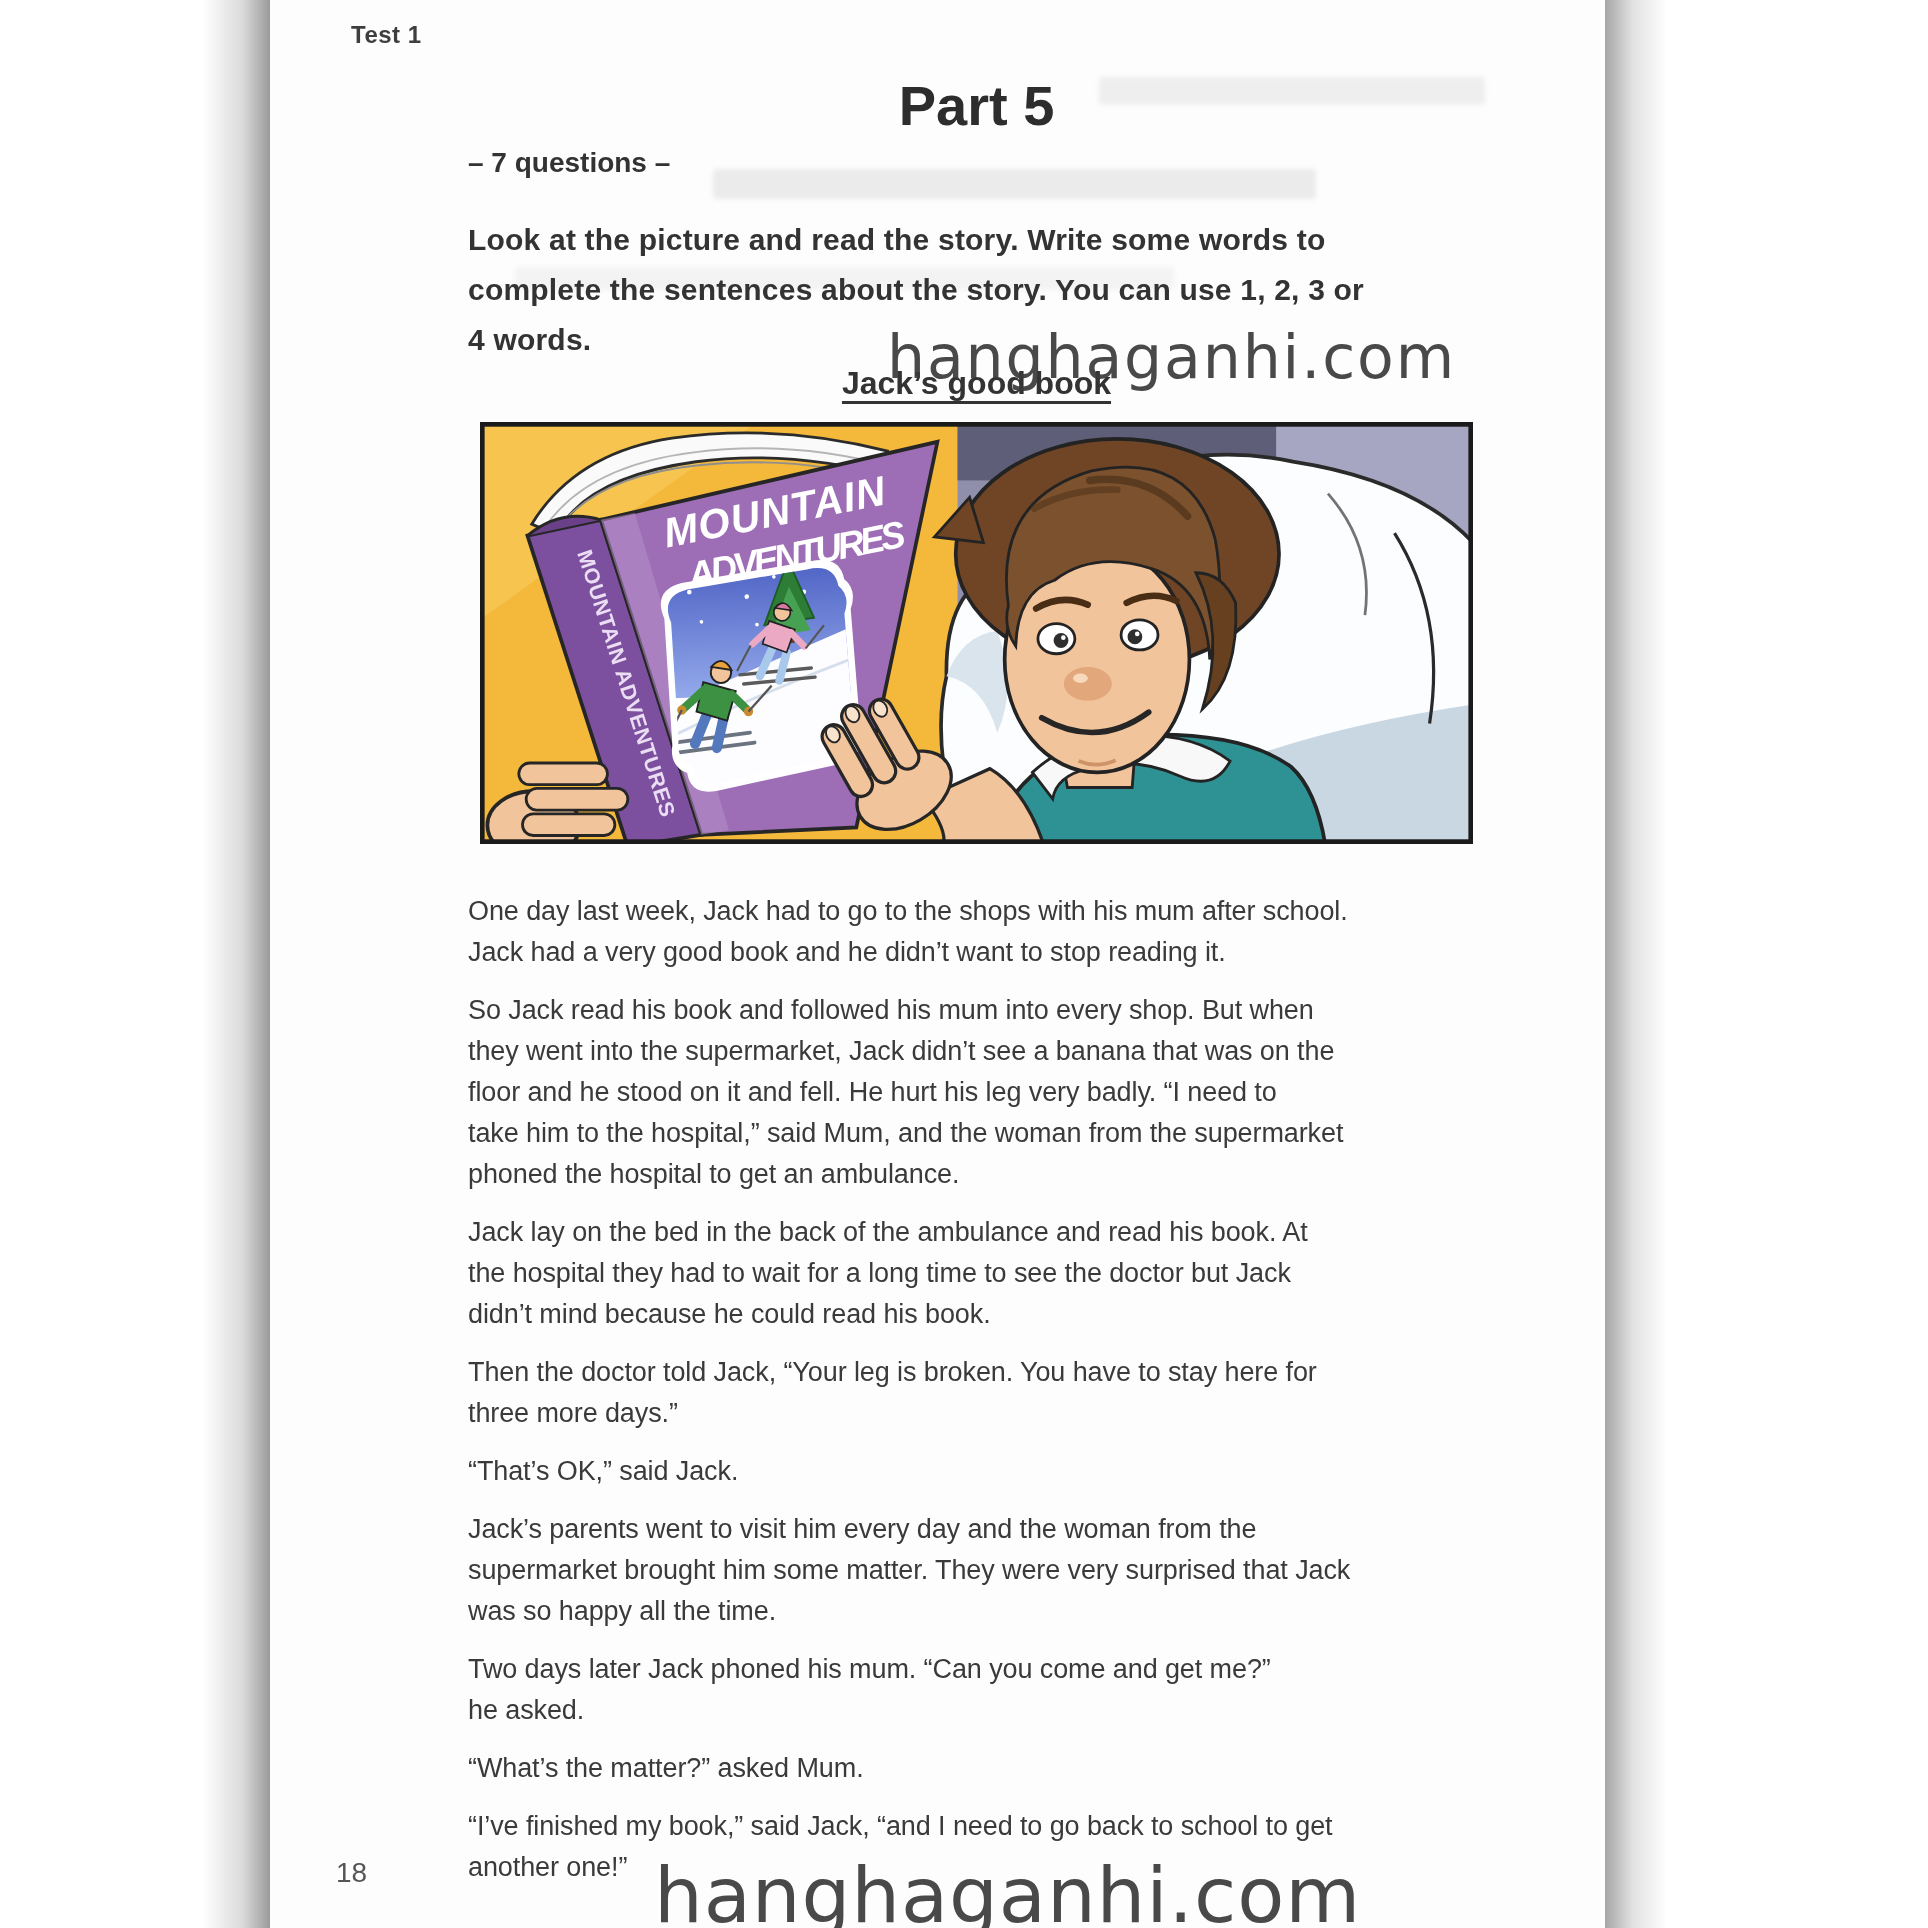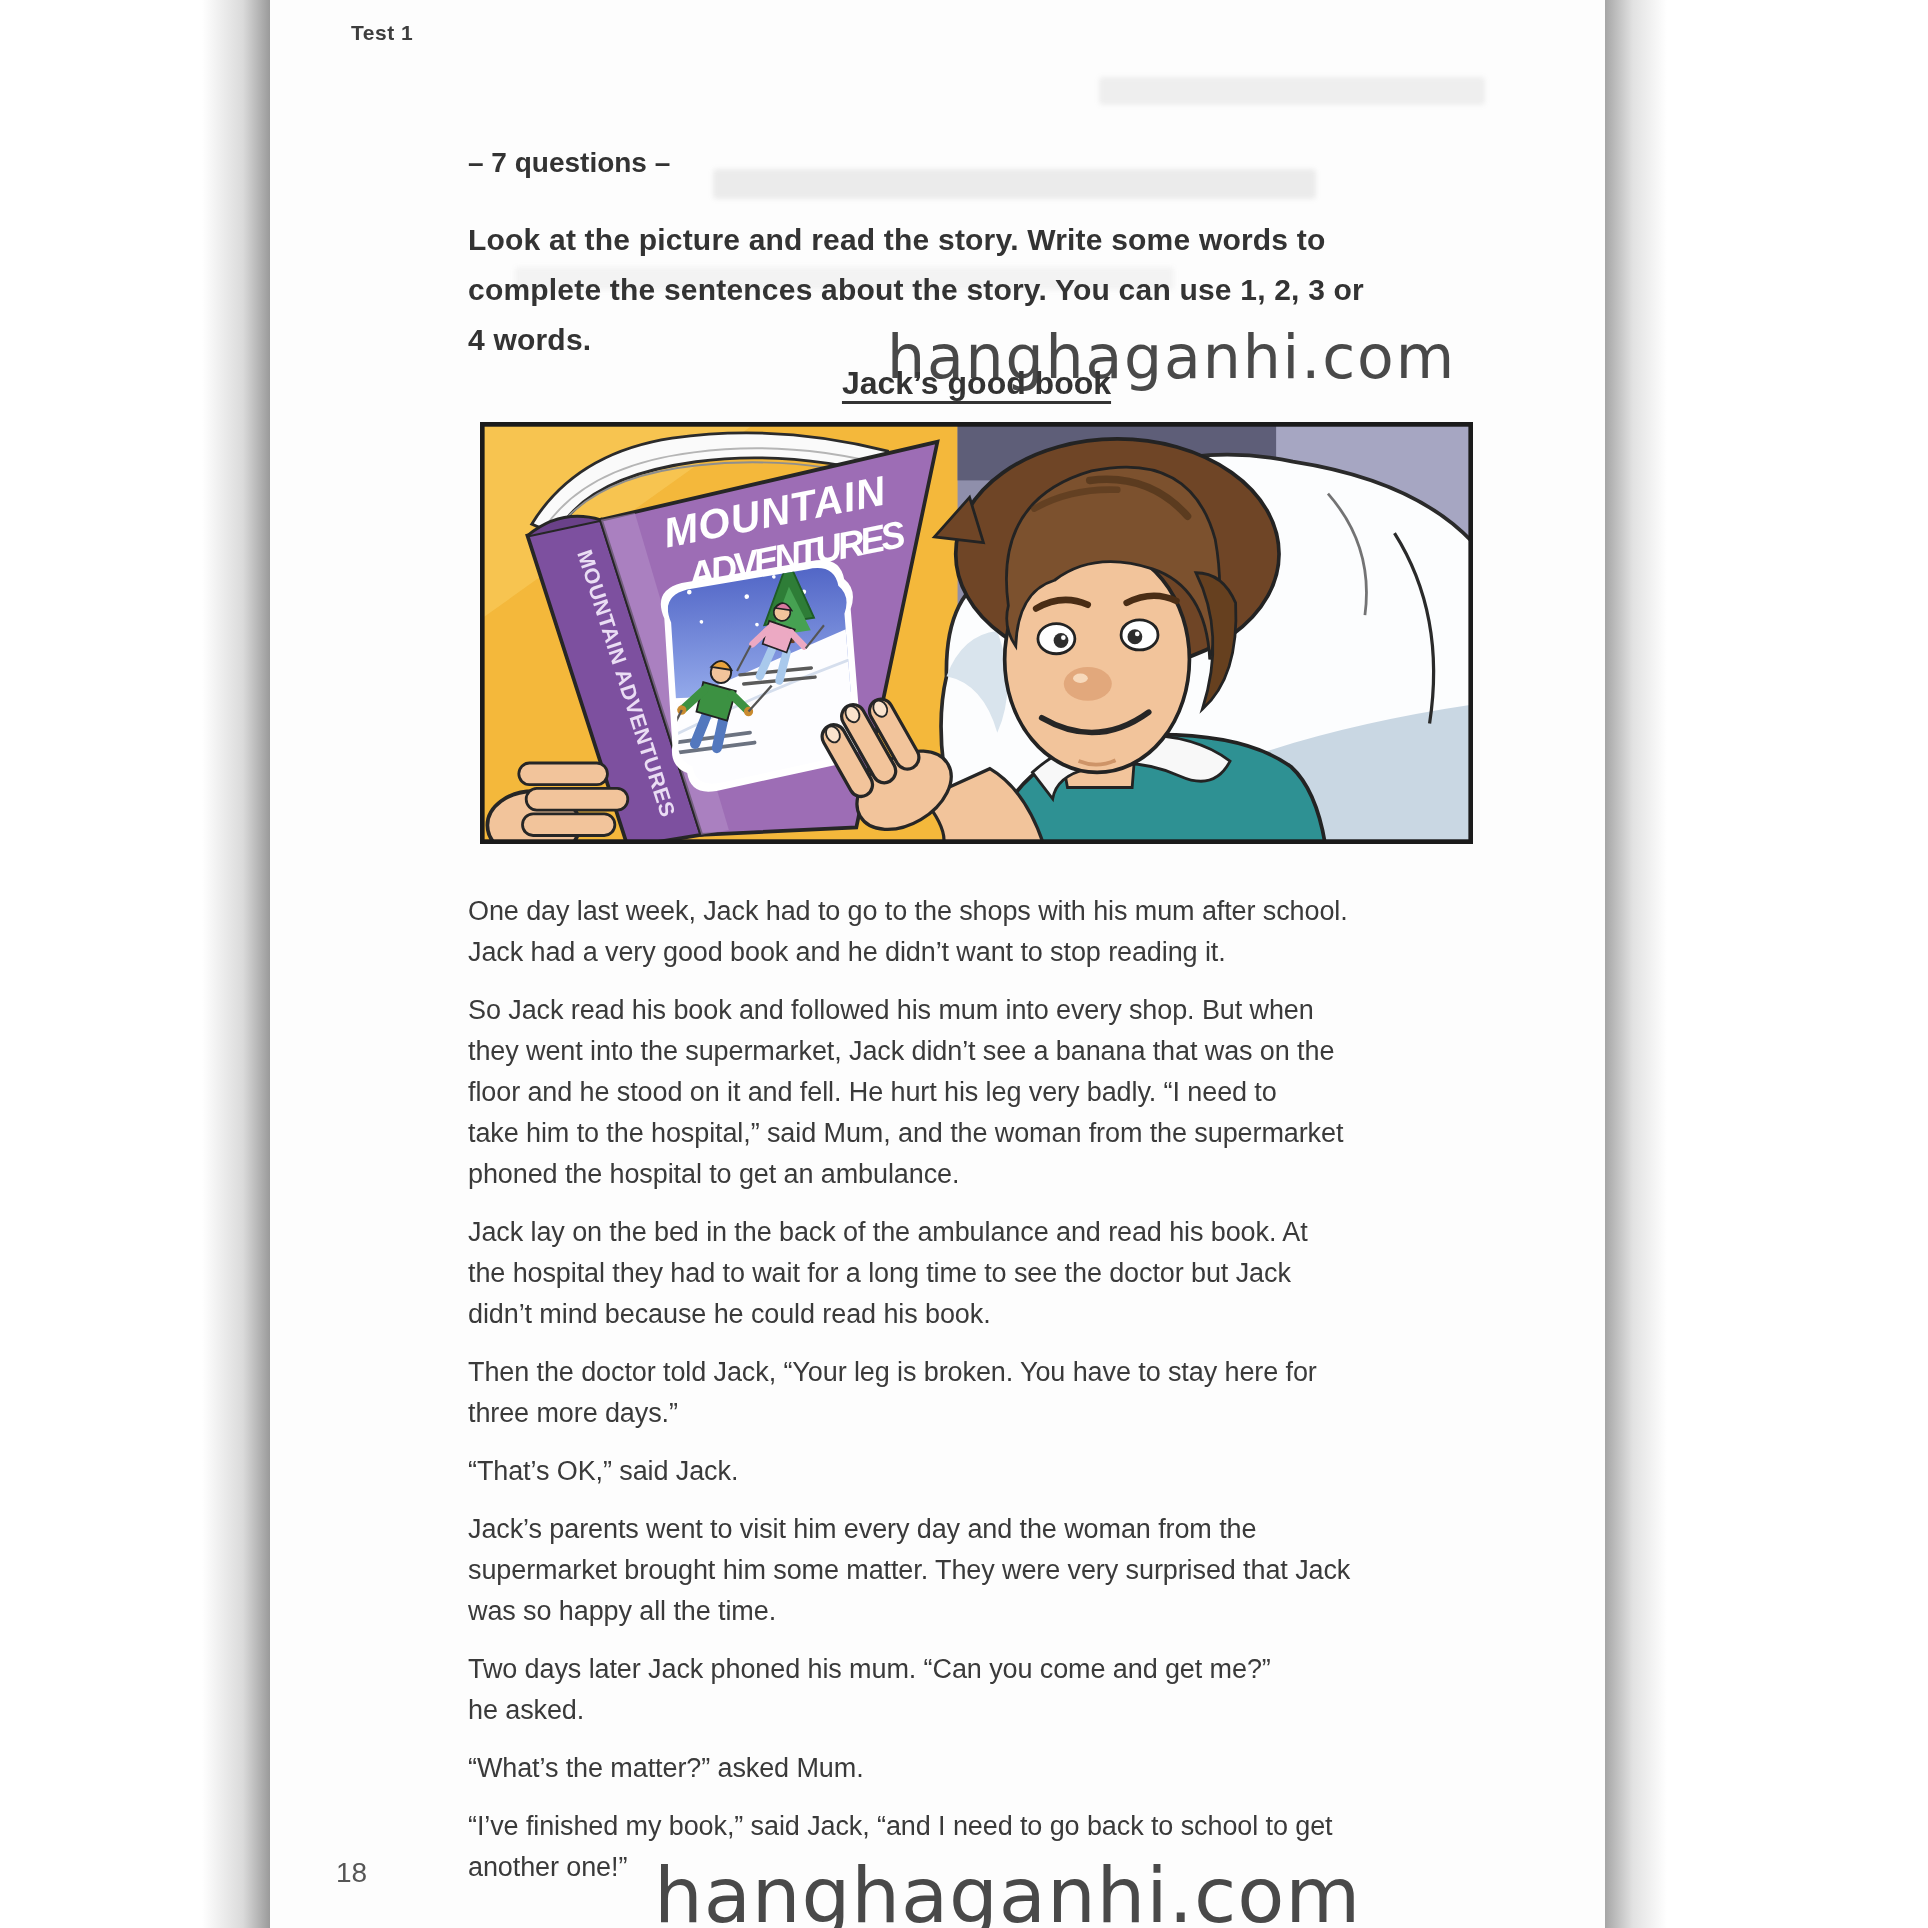--- a/index.html
+++ b/index.html
@@ -4,21 +4,21 @@
 <style>
   html,body{margin:0;padding:0;background:#ffffff;}
   .canvas{position:relative;width:1928px;height:1928px;background:#ffffff;overflow:hidden;
           font-family:"Liberation Sans",sans-serif;}
   .shadow-left{position:absolute;left:202px;top:0;width:68px;height:1928px;
     background:linear-gradient(to right,rgba(255,255,255,0) 0%,rgba(150,150,150,.35) 60%,rgba(92,92,92,.62) 100%);}
   .shadow-right{position:absolute;left:1605px;top:0;width:62px;height:1928px;
     background:linear-gradient(to right,rgba(92,92,92,.55) 0%,rgba(150,150,150,.28) 45%,rgba(255,255,255,0) 100%);}
   .page{position:absolute;left:270px;top:0;width:1335px;height:1928px;background:#FDFDFD;}
 
-  .test-label{position:absolute;left:81px;top:21px;font-size:21px;font-weight:bold;color:#3E3E3E;letter-spacing:0.5px;}
+  .test-label{position:absolute;left:81px;top:21px;font-size:24px;font-weight:bold;color:#3E3E3E;letter-spacing:0.5px;}
   .part-title{position:absolute;left:198px;top:73px;width:1017px;text-align:center;
               font-size:56px;font-weight:bold;color:#2D2D2D;}
   .part-subtitle{position:absolute;left:198px;top:147px;width:1017px;text-align:left;
                  font-size:28px;font-weight:bold;color:#333333;}
   .instructions{position:absolute;left:198px;top:215px;width:1083px;font-size:30px;font-weight:bold;
                 color:#333333;line-height:50px;white-space:pre-line;letter-spacing:0.2px;}
   .story-title{position:absolute;left:198px;top:365px;width:1017px;text-align:center;
                font-size:32px;font-weight:bold;color:#333333;}
   .story-title span{text-decoration:underline;text-decoration-thickness:2.8px;text-underline-offset:6.6px;}
 
@@ -49,20 +49,21 @@
   <div class="shadow-left"></div>
   <div class="shadow-right"></div>
 
   <div class="page">
 
     <div class="bleed bleed-1"></div>
     <div class="bleed bleed-2"></div>
     <div class="bleed bleed-3"></div>
 
     <div class="test-label">Test 1</div>
+    <div class="part-title">Part 5</div>
     <div class="part-subtitle">– 7 questions –</div>
     <div class="instructions">Look at the picture and read the story. Write some words to
 complete the sentences about the story. You can use 1, 2, 3 or
 4 words.</div>
 
     <div class="watermark watermark-top">hanghaganhi.com</div>
 
     <div class="story-title"><span>Jack’s good book</span></div>
 
     <div class="illustration">

